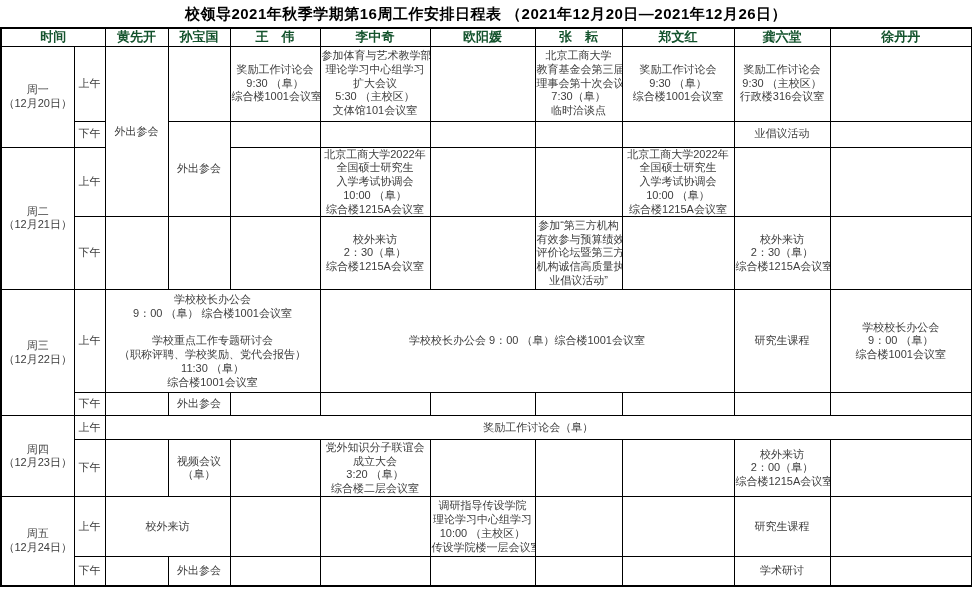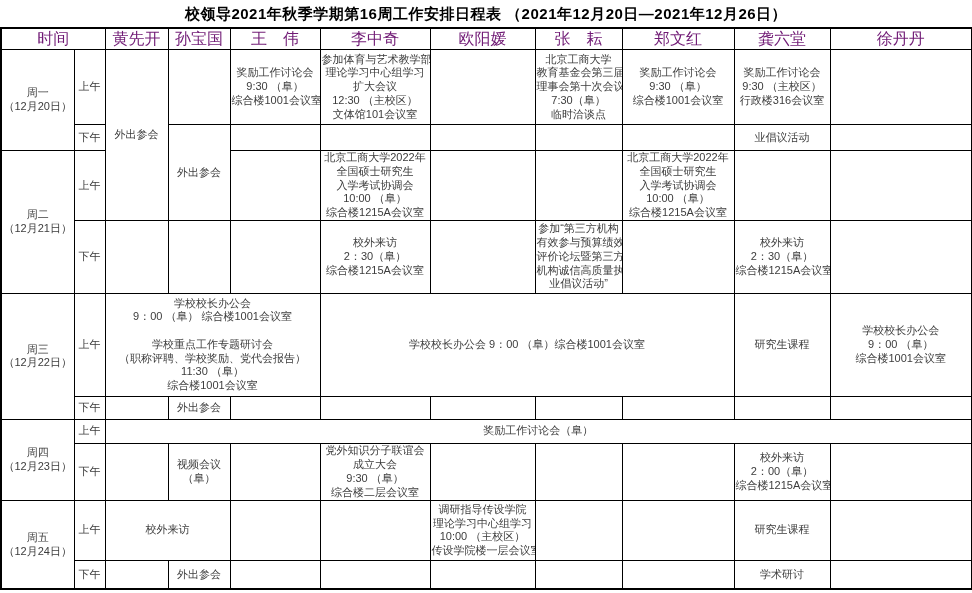--- a/index.html
+++ b/index.html
@@ -5,21 +5,21 @@
   html,body{margin:0;padding:0;background:#fff;}
   .page{width:972px;height:593px;background:#fff;overflow:hidden;
         font-family:"Liberation Sans","DejaVu Sans",sans-serif;}
   .title{height:27px;line-height:27px;text-align:center;font-size:15px;
          font-weight:bold;color:#000;letter-spacing:0.5px;}
   table.sched{border-collapse:collapse;table-layout:fixed;width:971px;margin:0 auto;
               border:2px solid #000;}
   table.sched td, table.sched th{border:1px solid #000;padding:0 1px;overflow:hidden;
               text-align:center;vertical-align:middle;white-space:pre;
               font-size:11px;line-height:1.25;color:#3c3c3c;font-weight:normal;}
-  table.sched th{font-size:16px;font-weight:normal;color:#701a75;}
+  table.sched th{font-size:13px;font-weight:bold;color:#14532d;}
   td.day{font-weight:bold;color:#000;font-size:11px;}
   td.ampm{font-weight:bold;color:#000;font-size:11px;}
 </style>
 </head>
 <body>
 
 <div class="page">
   <div class="title">校领导2021年秋季学期第16周工作安排日程表 （2021年12月20日—2021年12月26日）</div>
 
   <table class="sched">
@@ -56,21 +56,21 @@
 （12月20日）</td>
       <td class="ampm">上午</td>
       <td rowspan="3">外出参会</td>
       <td></td>
       <td>奖励工作讨论会
 9:30 （阜）
 综合楼1001会议室</td>
       <td>参加体育与艺术教学部
 理论学习中心组学习
 扩大会议
-12:30 （主校区）
+5:30 （主校区）
 文体馆101会议室</td>
       <td></td>
       <td>北京工商大学
 教育基金会第三届
 理事会第十次会议
 7:30（阜）
 临时洽谈点</td>
       <td>奖励工作讨论会
 9:30 （阜）
 综合楼1001会议室</td>
@@ -173,21 +173,21 @@
     </tr>
 
     <tr style="height:57px">
       <td class="ampm">下午</td>
       <td></td>
       <td>视频会议
 （阜）</td>
       <td></td>
       <td>党外知识分子联谊会
 成立大会
-9:30 （阜）
+3:20 （阜）
 综合楼二层会议室</td>
       <td></td>
       <td></td>
       <td></td>
       <td>校外来访
 2：00（阜）
 综合楼1215A会议室</td>
       <td></td>
     </tr>
 

